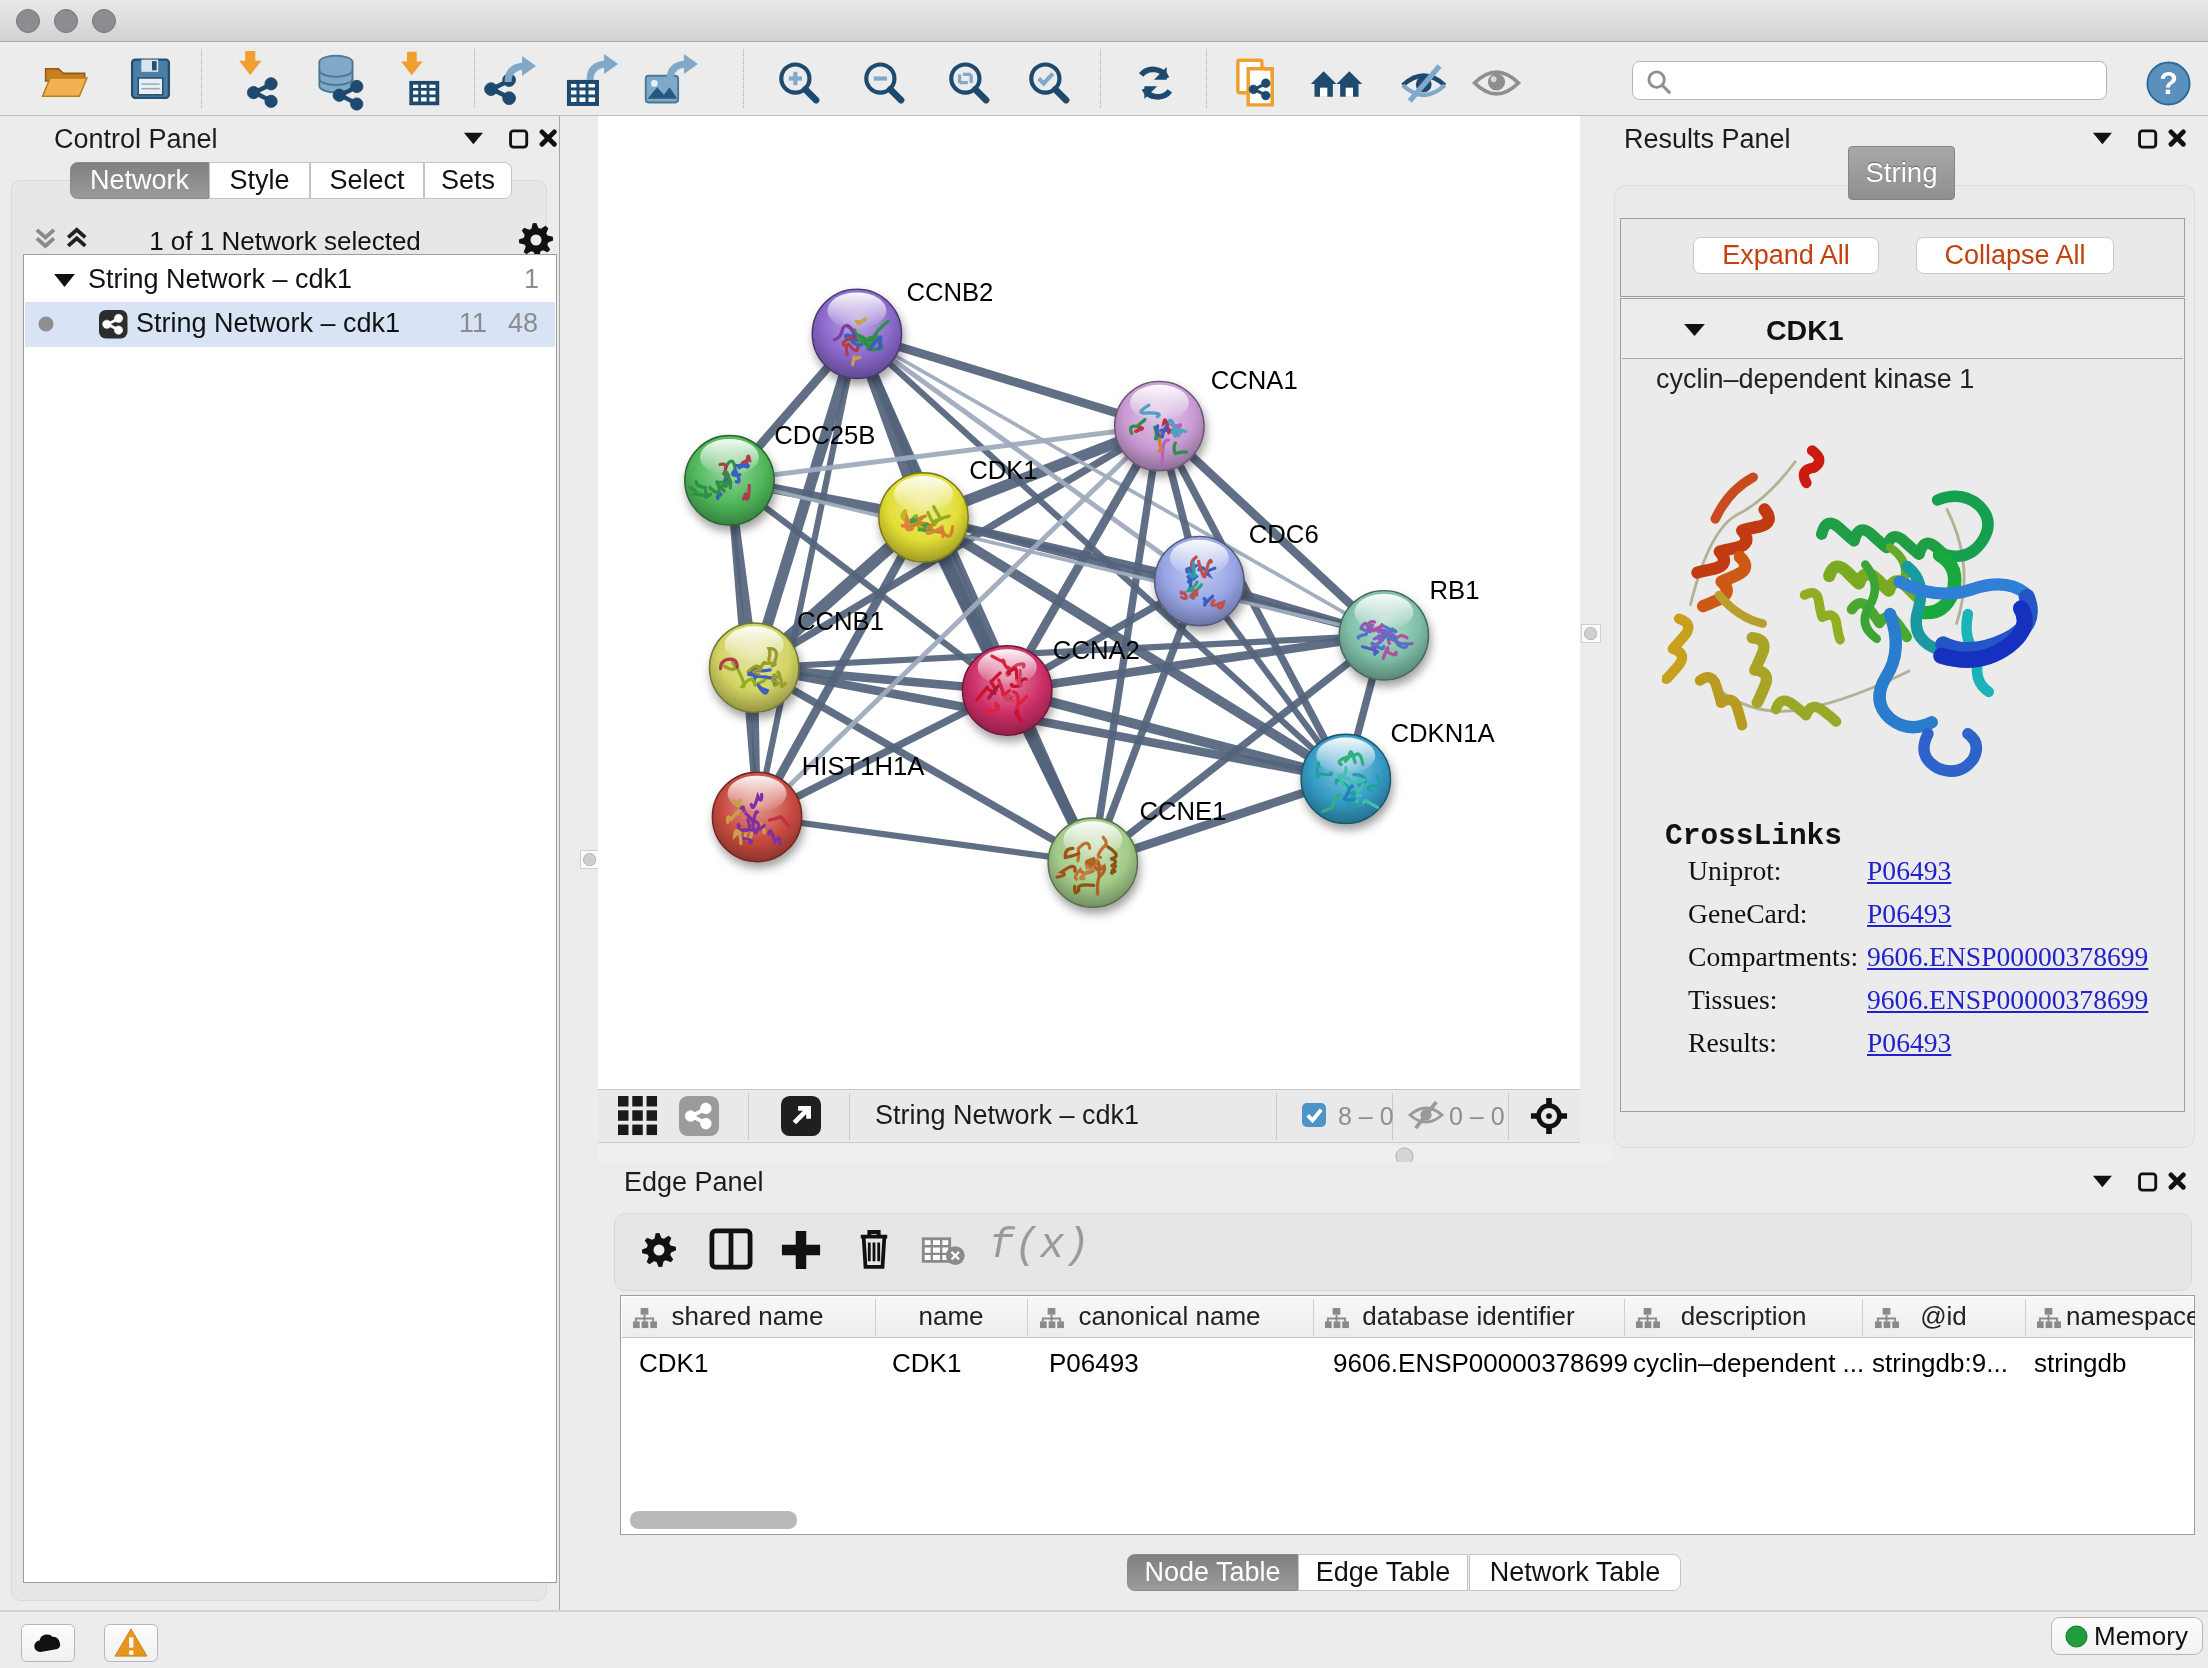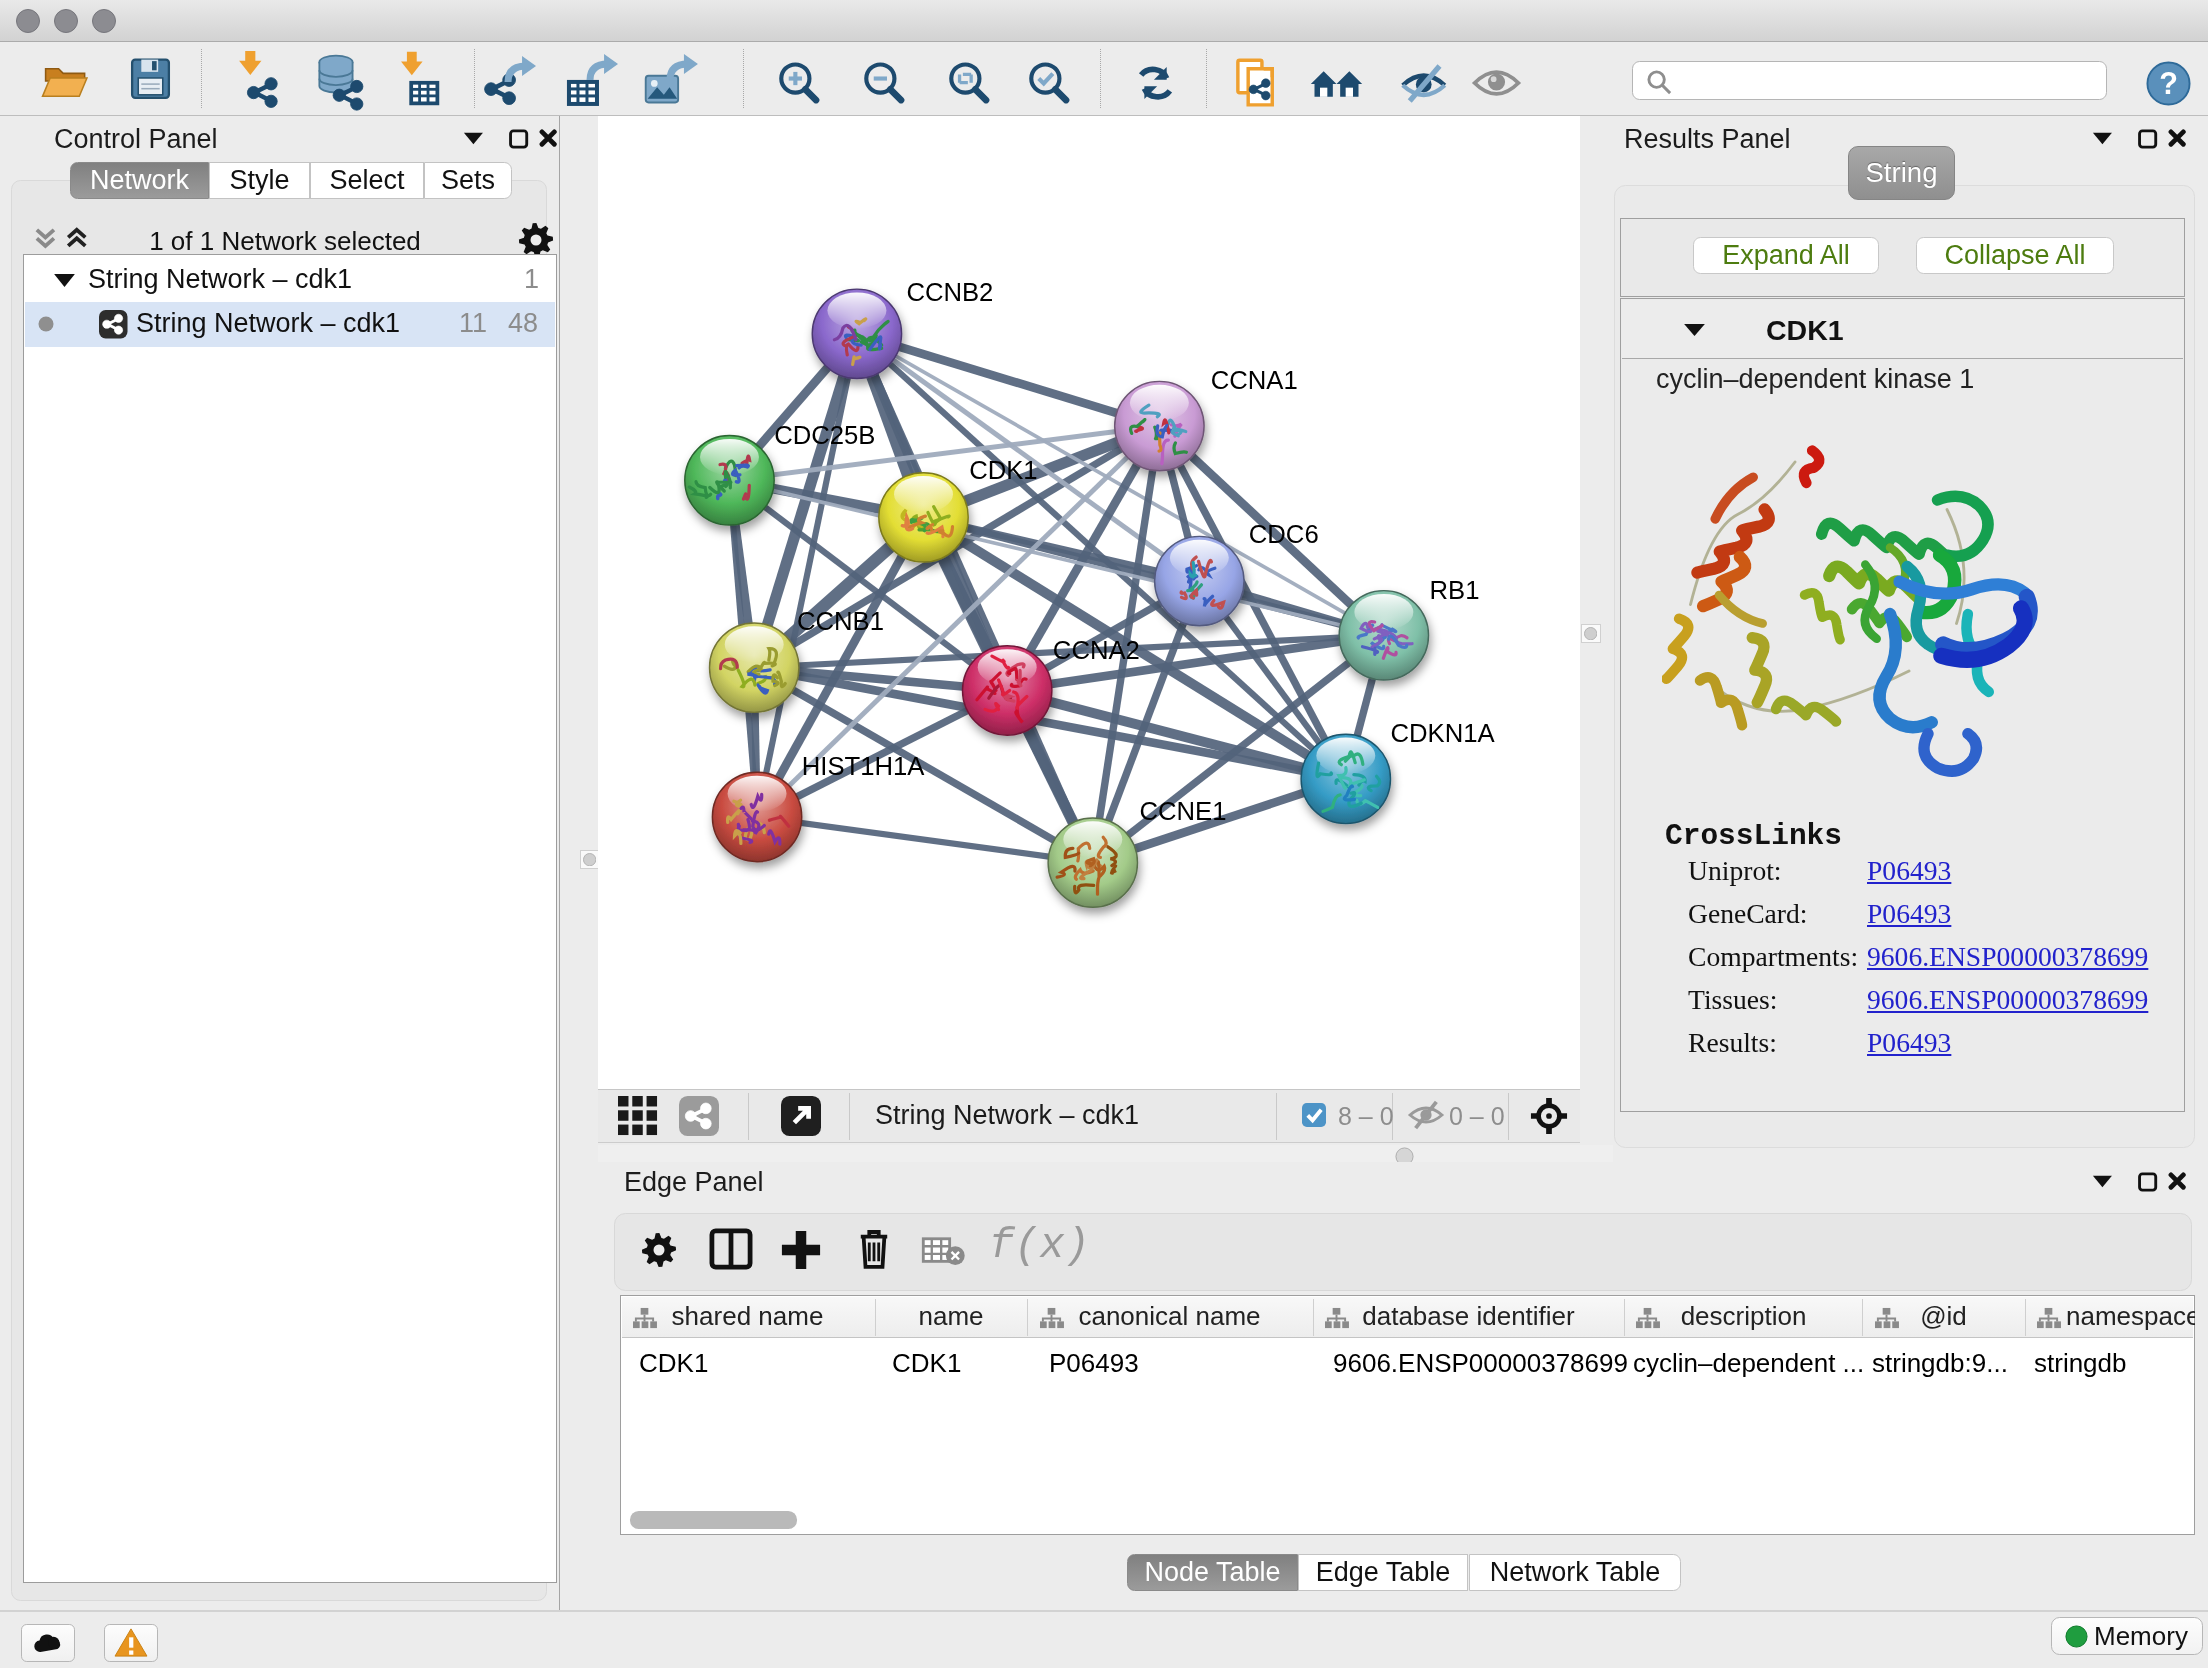--- a/index.html
+++ b/index.html
@@ -27,21 +27,21 @@
 #net{position:absolute}
 .nlab{font-size:27px;fill:#000;font-family:"Liberation Sans",sans-serif}
 #cbar{position:absolute;left:598px;top:1089px;width:982px;height:54px;background:#e9e9e9;
  border-top:1px solid #c6c6c6;border-bottom:1px solid #cccccc}
 .cbar-sep{position:absolute;top:1093px;height:47px;width:0;border-left:1.9px solid #c9c9c9}
 #results{position:absolute;left:1613px;top:116px;width:595px;height:1046px;background:#ececec}
 #res-cont{position:absolute;left:1614px;top:185px;width:581px;height:963px;background:#eaeaea;
  border:1px solid #dcdcdc;border-radius:11.4px}
 #res-btnbox{position:absolute;left:1620px;top:218px;width:565px;height:79px;background:#e9e9e9;border:1.9px solid #9f9f9f}
 .btn{position:absolute;display:flex;align-items:center;justify-content:center;background:#fff;
- border:1.9px solid #c8c8c8;border-radius:7.6px;font-size:27px;color:#4d7c0f}
+ border:1.9px solid #c8c8c8;border-radius:7.6px;font-size:27px;color:#c2410c}
 #res-cdkbox{position:absolute;left:1620px;top:298px;width:565px;height:814px;background:#ebebeb;border:1.9px solid #9f9f9f}
 #cdk-head{position:absolute;left:1622px;top:300px;width:561px;height:59px;background:#ececec;border-bottom:1.9px solid #a8a8a8}
 .serif{font-family:Liberation Mono, monospace}
 .xl-label{position:absolute;font-size:27.6px;color:#111;font-family:"Liberation Serif",serif}
 .xl-link{position:absolute;font-size:27.6px;color:#2222cc;text-decoration:underline;font-family:"Liberation Serif",serif}
 #tablepanel{position:absolute;left:598px;top:1162px;width:1610px;height:448px;background:#ececec}
 #tbl-toolbox{position:absolute;left:614px;top:1213px;width:1578px;height:78px;background:#e6e6e6;border:1px solid #d8d8d8;border-radius:11.4px}
 #tbl{position:absolute;left:620px;top:1295px;width:1575px;height:240px;background:#fff;border:1.9px solid #9e9e9e}
 #tbl-head{position:absolute;left:622px;top:1297px;width:1571px;height:41px;background:linear-gradient(#f8f8f8,#ededed);border-bottom:1.9px solid #c4c4c4}
 .th{position:absolute;top:1301px;font-size:26px;color:#222}
@@ -695,21 +695,21 @@
     <circle cx="10" cy="10" r="9" fill="#d6d6d6" stroke="#ababab"></circle>
   </svg>
 <div id="results"></div>
 <div id="res-cont"></div>
 <div class="panel-title" style="left:1624px;top:124px">Results Panel</div>
 <svg class="ab" style="left:2091px;top:129px" width="99" height="21" viewBox="0 0 104 22">
     <path d="M2,4 L22,4 L12,16 Z" fill="#111"></path>
     <rect x="51" y="2" width="17" height="17" rx="3" fill="none" stroke="#111" stroke-width="3"></rect>
     <path d="M84,3 L97,16 M97,3 L84,16" stroke="#111" stroke-width="5" stroke-linecap="round"></path>
   </svg>
-<div class="ab" style="left:1848px;top:146px;width:107px;height:54px;background:linear-gradient(#a8a8a8,#8f8f8f);border:1px solid #858585;border-radius:10px;display:flex;align-items:center;justify-content:center;font-size:27.6px;color:#fff;text-shadow:0 -1px 1px #666">String</div>
+<div class="ab" style="left:1848px;top:146px;width:107px;height:54px;background:linear-gradient(#a8a8a8,#8f8f8f);border:1px solid #858585;border-radius:4px;display:flex;align-items:center;justify-content:center;font-size:27.6px;color:#fff;text-shadow:0 -1px 1px #666">String</div>
 <div id="res-btnbox"></div>
 <div class="btn" style="left:1693px;top:237px;width:186px;height:37px">Expand All</div>
 <div class="btn" style="left:1916px;top:237px;width:198px;height:37px">Collapse All</div>
 <div id="res-cdkbox"></div>
 <div id="cdk-head"></div>
 <svg class="ab" style="left:1683px;top:322px" width="23" height="16" viewBox="0 0 24 17">
     <path d="M1,2 L23,2 L12,15 Z" fill="#111"></path>
   </svg>
 <div class="ab" style="left:1766px;top:314px;font-size:28.5px;font-weight:bold;color:#111">CDK1</div>
 <div class="ab" style="left:1656px;top:364px;font-size:27px;color:#222">cyclin–dependent kinase 1</div>

